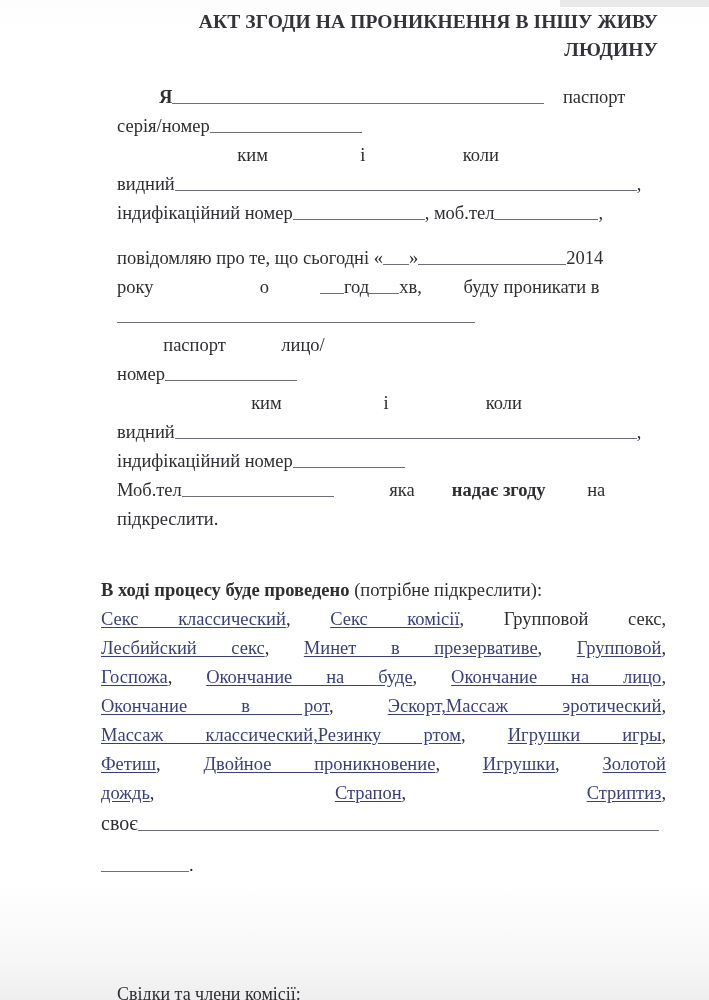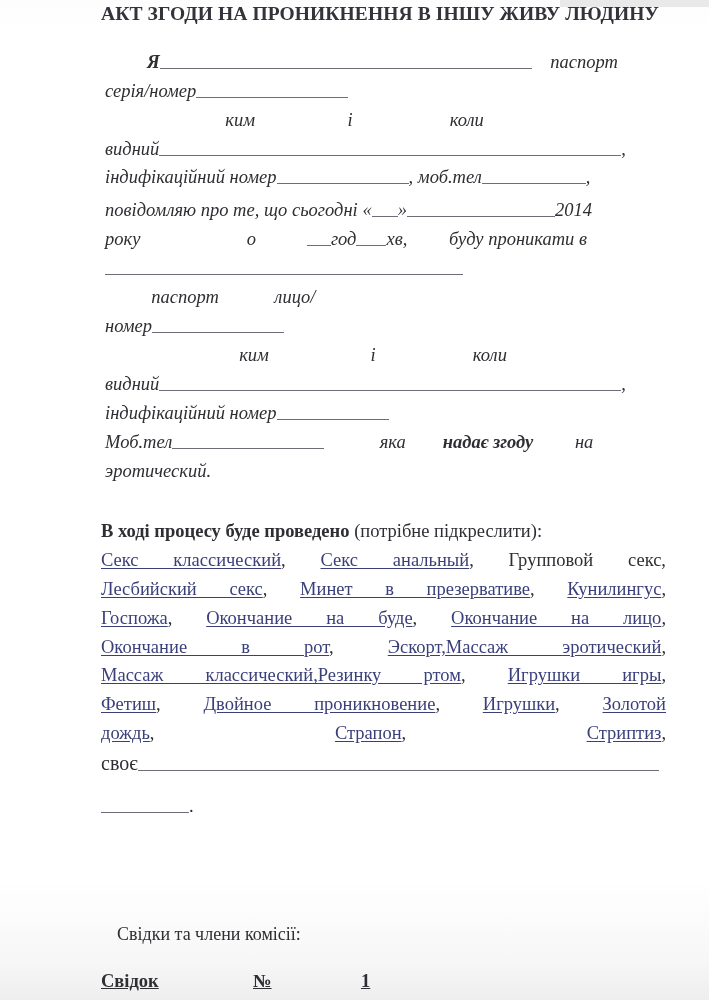--- a/index.html
+++ b/index.html
@@ -33,38 +33,37 @@
   }
   .content {
     position: absolute;
     left: 101px;
     top: 0;
     width: 565px;
   }
 
   
   .doc-title {
-    margin: 0;
+    margin: 8px;
     font-size: 19.5px;
     font-weight: bold;
     line-height: 1.42;
-    text-align: left;
+    text-align: right;
     letter-spacing: 0.1px;
     color: #33333a;
   }
 
   
   .para {
     font-size: 18.5px;
     line-height: 1.565;
     text-align: justify;
     text-align-last: left;
     color: #2e2e33;
-    margin: 4px;
-    font-style: italic;
+    margin: 16px;
   }
   .para.first { margin-top: 20px; }
 
   .lead-indent { display: inline-block; width: 42px; }
 
   
   .fill {
     display: inline-block;
     border-bottom: 1.4px solid #6e6e78;
     vertical-align: baseline;
@@ -180,27 +179,27 @@
     <span>видний</span><span class="fill" style="width:462px"></span><span>,</span><br>
     <span>індифікаційний номер</span><span class="fill w-lg"></span><span>,</span>&nbsp;<span>моб.тел</span><span class="fill" style="width:104px"></span><span>,</span></p>
 
     <p class="para"><span>повідомляю про те, що сьогодні «</span><span class="gapdots"></span><span>»</span><span class="fill" style="width:148px"></span><span>2014</span><br>
     <span>року</span>&nbsp;&nbsp;&nbsp;&nbsp;&nbsp;&nbsp;&nbsp;&nbsp;&nbsp;&nbsp;&nbsp;&nbsp;&nbsp;&nbsp;&nbsp;&nbsp;&nbsp;&nbsp;&nbsp;&nbsp;&nbsp;&nbsp;&nbsp;<span>о</span>&nbsp;&nbsp;&nbsp;&nbsp;&nbsp;&nbsp;&nbsp;&nbsp;&nbsp;&nbsp;&nbsp;<span class="gapdots" style="width:24px"></span><span>год</span><span class="gapdots" style="width:30px"></span><span>хв,</span>&nbsp;&nbsp;&nbsp;&nbsp;&nbsp;&nbsp;&nbsp;&nbsp;&nbsp;<span>буду   проникати   в</span><br>
     <span class="rule-inline" style="width:358px"></span>&nbsp;&nbsp;&nbsp;&nbsp;&nbsp;&nbsp;&nbsp;&nbsp;&nbsp;&nbsp;<span>паспорт</span>&nbsp;&nbsp;&nbsp;&nbsp;&nbsp;&nbsp;&nbsp;&nbsp;&nbsp;&nbsp;&nbsp;&nbsp;<span>лицо/</span><br>
     <span>номер</span><span class="fill w-lg"></span>&nbsp;&nbsp;&nbsp;&nbsp;&nbsp;&nbsp;&nbsp;&nbsp;&nbsp;&nbsp;&nbsp;&nbsp;&nbsp;&nbsp;&nbsp;&nbsp;&nbsp;&nbsp;&nbsp;&nbsp;&nbsp;&nbsp;&nbsp;&nbsp;&nbsp;&nbsp;&nbsp;&nbsp;&nbsp;<span>ким</span>&nbsp;&nbsp;&nbsp;&nbsp;&nbsp;&nbsp;&nbsp;&nbsp;&nbsp;&nbsp;&nbsp;&nbsp;&nbsp;&nbsp;&nbsp;&nbsp;&nbsp;&nbsp;&nbsp;&nbsp;&nbsp;&nbsp;<span>і</span>&nbsp;&nbsp;&nbsp;&nbsp;&nbsp;&nbsp;&nbsp;&nbsp;&nbsp;&nbsp;&nbsp;&nbsp;&nbsp;&nbsp;&nbsp;&nbsp;&nbsp;&nbsp;&nbsp;&nbsp;&nbsp;<span>коли</span><br>
     <span>видний</span><span class="fill" style="width:462px"></span><span>,</span><br>
     <span>індифікаційний номер</span><span class="fill w-md"></span><br>
     <span>Моб.тел</span><span class="fill w-xl"></span>&nbsp;&nbsp;&nbsp;&nbsp;&nbsp;&nbsp;&nbsp;&nbsp;&nbsp;&nbsp;&nbsp;&nbsp;<span>яка</span>&nbsp;&nbsp;&nbsp;&nbsp;&nbsp;&nbsp;&nbsp;&nbsp;<span class="b">надає    згоду</span>&nbsp;&nbsp;&nbsp;&nbsp;&nbsp;&nbsp;&nbsp;&nbsp;&nbsp;<span>на</span><br>
-    <span>эротический.</span></p>
+    <span>підкреслити.</span></p>
 
     <p class="section-head"><span class="b">В ході процесу буде проведено</span><span> (потрібне підкреслити):</span></p>
 
     <div id="services-lines">
-        <p class="services"><span class="svc">Секс  классический</span><span class="svc plain">, </span><span class="svc">Секс  анальный</span><span class="svc plain">, Групповой  секс,</span></p>
-        <p class="services"><span class="svc">Лесбийский секс</span><span class="svc plain">, </span><span class="svc">Минет в презервативе</span><span class="svc plain">, </span><span class="svc">Кунилингус</span><span class="svc plain">,</span></p>
+        <p class="services"><span class="svc">Секс  классический</span><span class="svc plain">, </span><span class="svc">Секс  комісії</span><span class="svc plain">, Групповой  секс,</span></p>
+        <p class="services"><span class="svc">Лесбийский секс</span><span class="svc plain">, </span><span class="svc">Минет в презервативе</span><span class="svc plain">, </span><span class="svc">Групповой</span><span class="svc plain">,</span></p>
         <p class="services"><span class="svc">Госпожа</span><span class="svc plain">, </span><span class="svc">Окончание  на  буде</span><span class="svc plain">, </span><span class="svc">Окончание  на  лицо</span><span class="svc plain">,</span></p>
         <p class="services"><span class="svc">Окончание   в   рот</span><span class="svc plain">,  </span><span class="svc">Эскорт,Массаж  эротический</span><span class="svc plain">,</span></p>
         <p class="services"><span class="svc">Массаж  классический,Резинку  ртом</span><span class="svc plain">, </span><span class="svc">Игрушки  игры</span><span class="svc plain">,</span></p>
         <p class="services"><span class="svc">Фетиш</span><span class="svc plain">, </span><span class="svc">Двойное  проникновение</span><span class="svc plain">, </span><span class="svc">Игрушки</span><span class="svc plain">, </span><span class="svc">Золотой</span></p>
         <p class="services" style="text-align-last: justify;"><span class="svc">дождь</span><span class="svc plain">,</span><span class="svc plain">          </span><span class="svc">Страпон</span><span class="svc plain">,</span><span class="svc plain">          </span><span class="svc">Стриптиз</span><span class="svc plain">,</span></p>
       </div>
 
     <p class="own-line"><span>своє</span><span class="fill" style="width:521px"></span></p>
     <p class="own-tail"><span class="tail-rule"></span><span>.</span></p>
 

